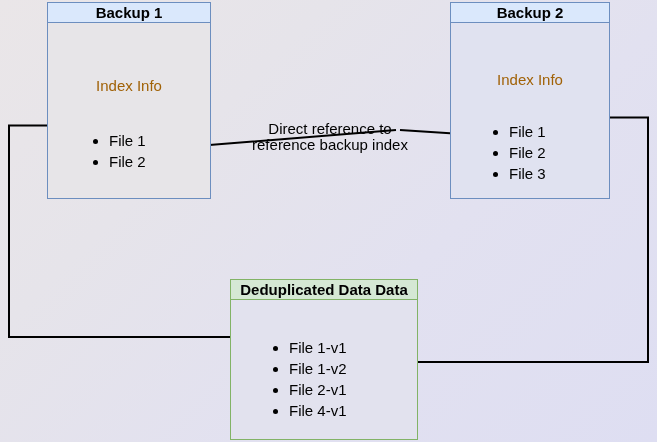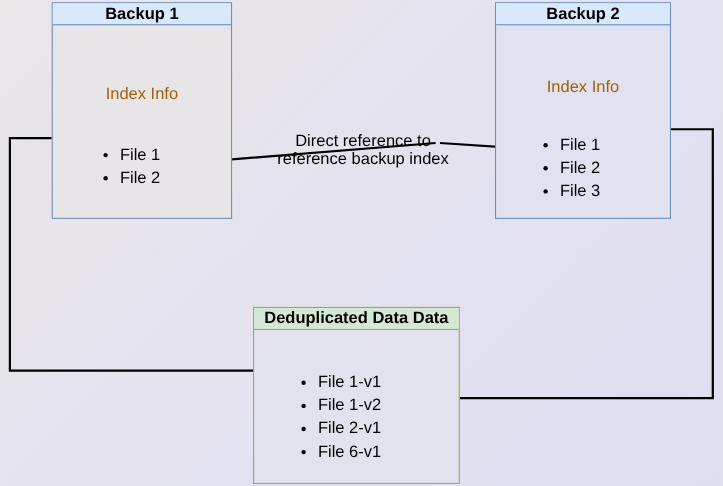--- a/index.html
+++ b/index.html
@@ -150,21 +150,21 @@
     </div>
   </div>
 
   <div class="box" id="dedup">
     <div class="hdr">Deduplicated Data Data</div>
     <div class="body">
       <ul class="itemlist">
         <li>File 1-v1</li>
         <li>File 1-v2</li>
         <li>File 2-v1</li>
-        <li>File 6-v1</li>
+        <li>File 4-v1</li>
       </ul>
     </div>
   </div>
 
   <div id="reflabel">
     <div>Direct reference to</div>
     <div>reference backup index</div>
   </div>
 
 </div>

